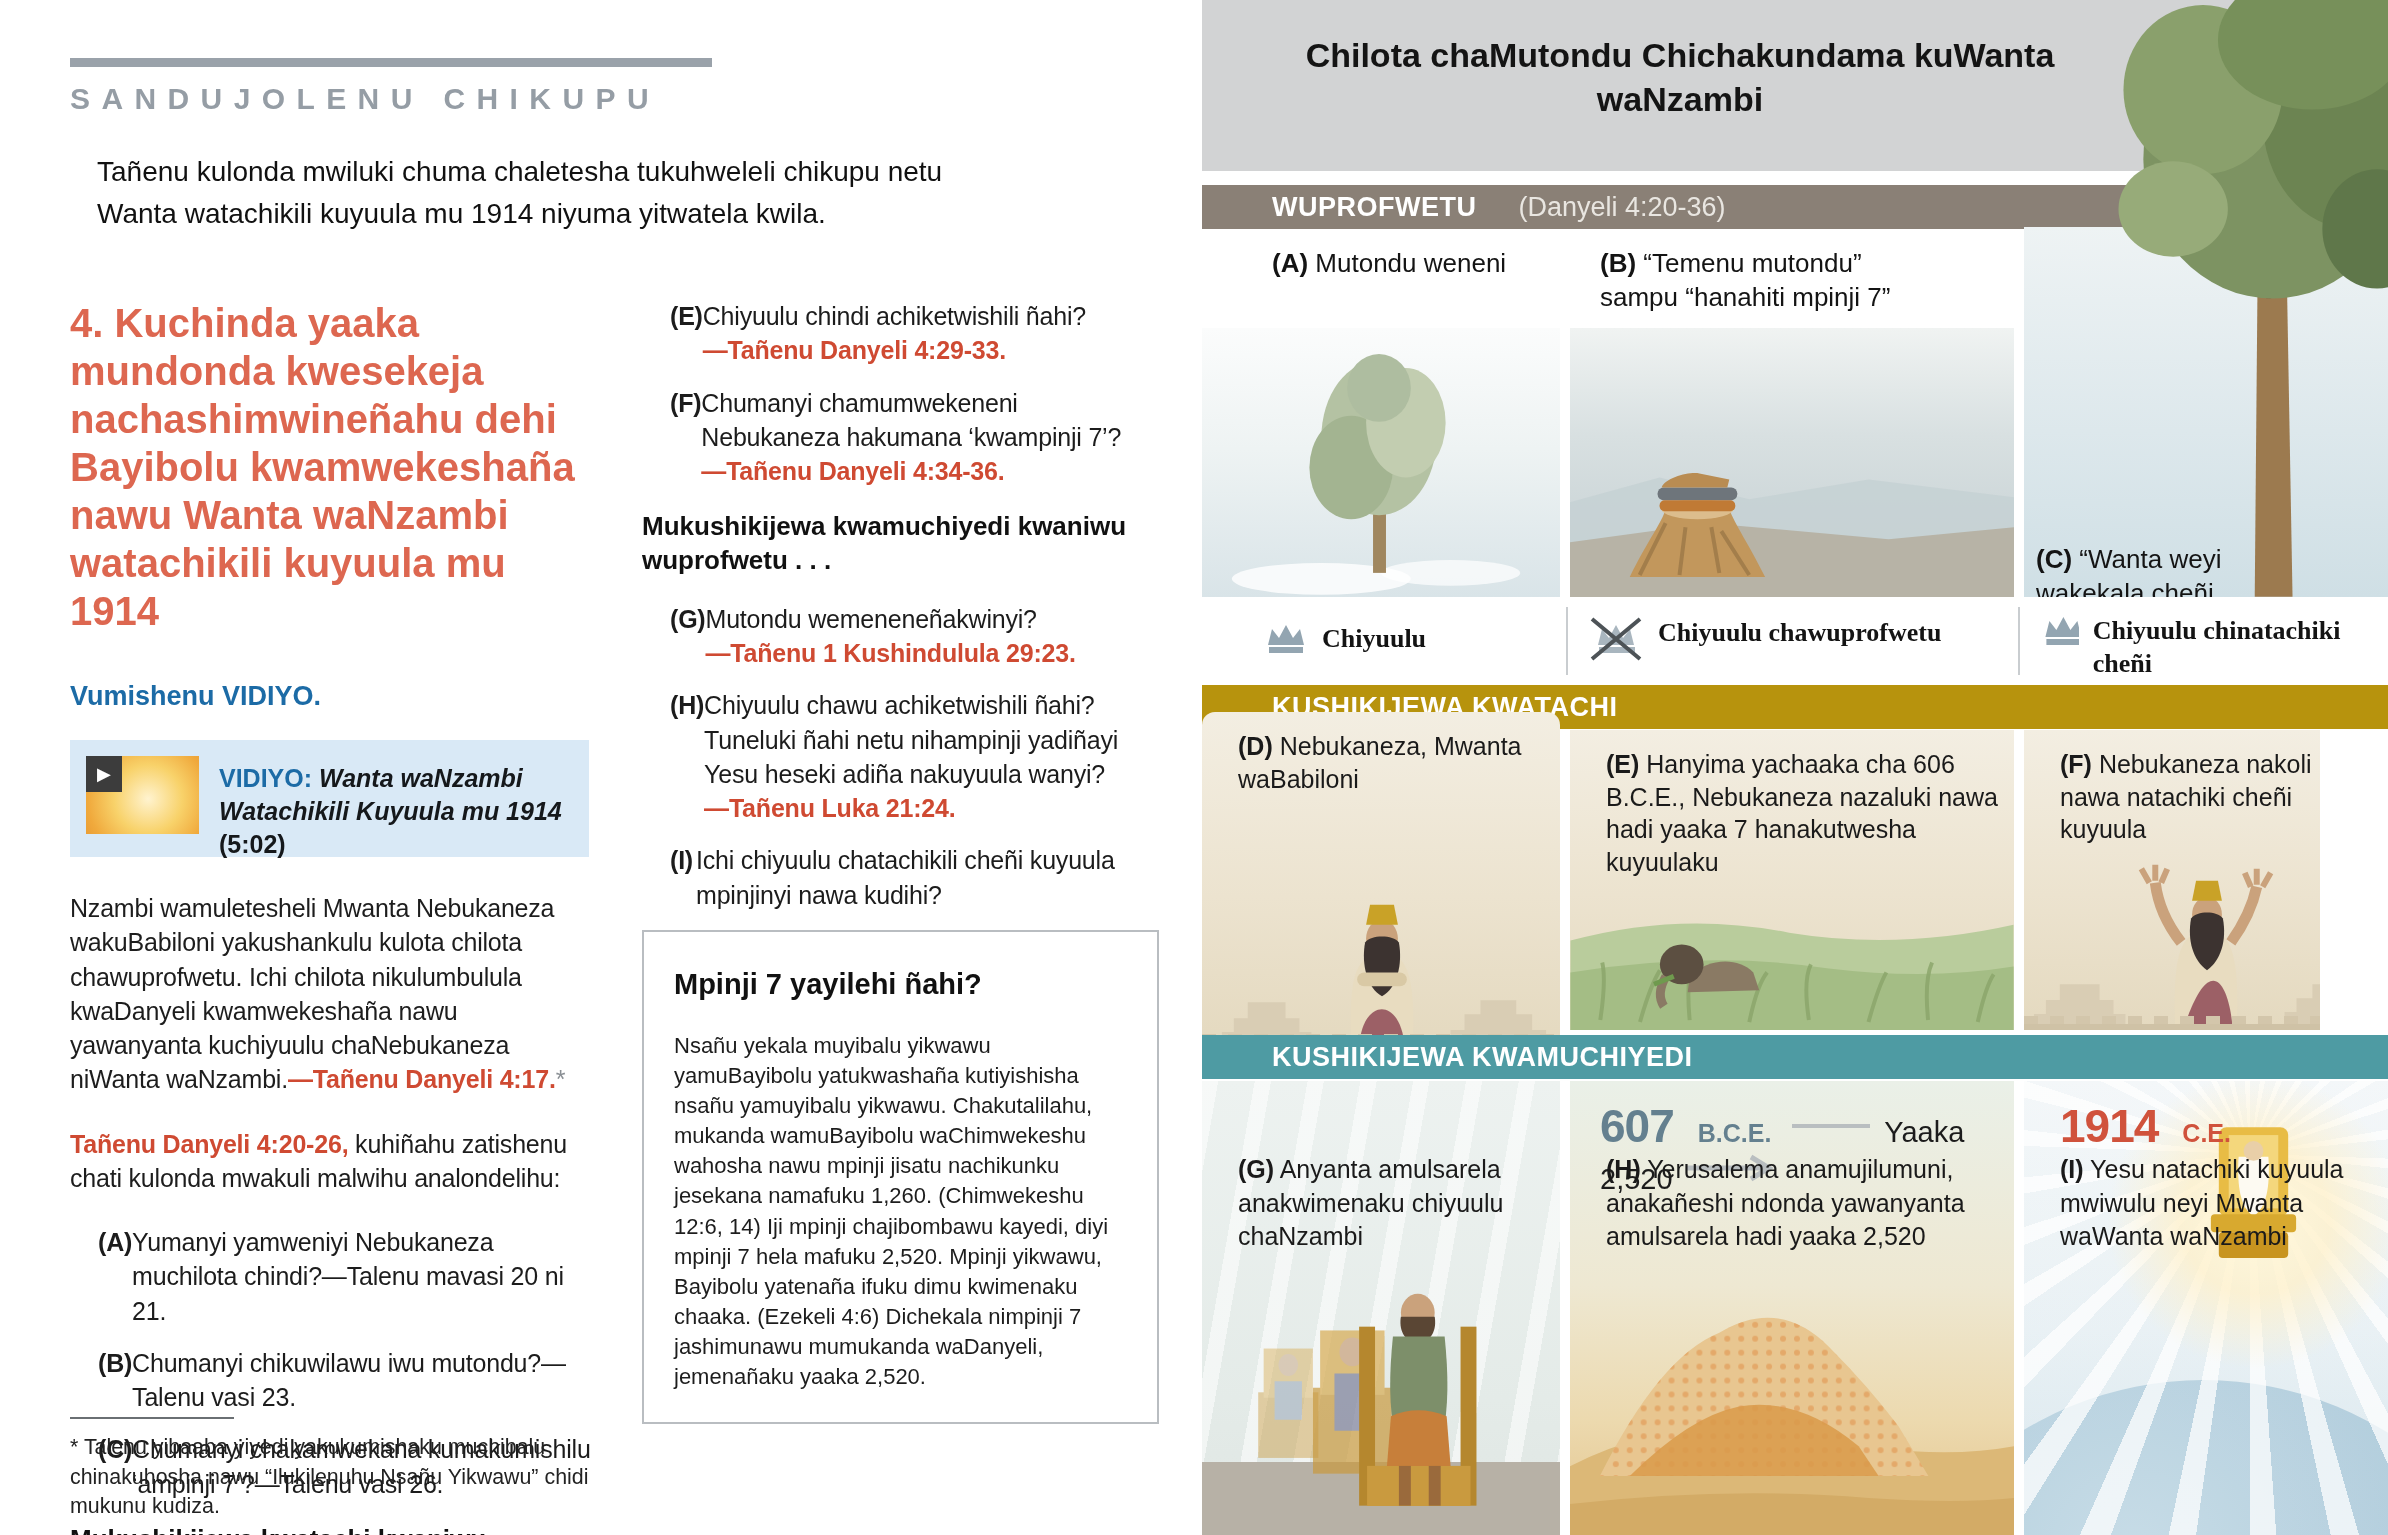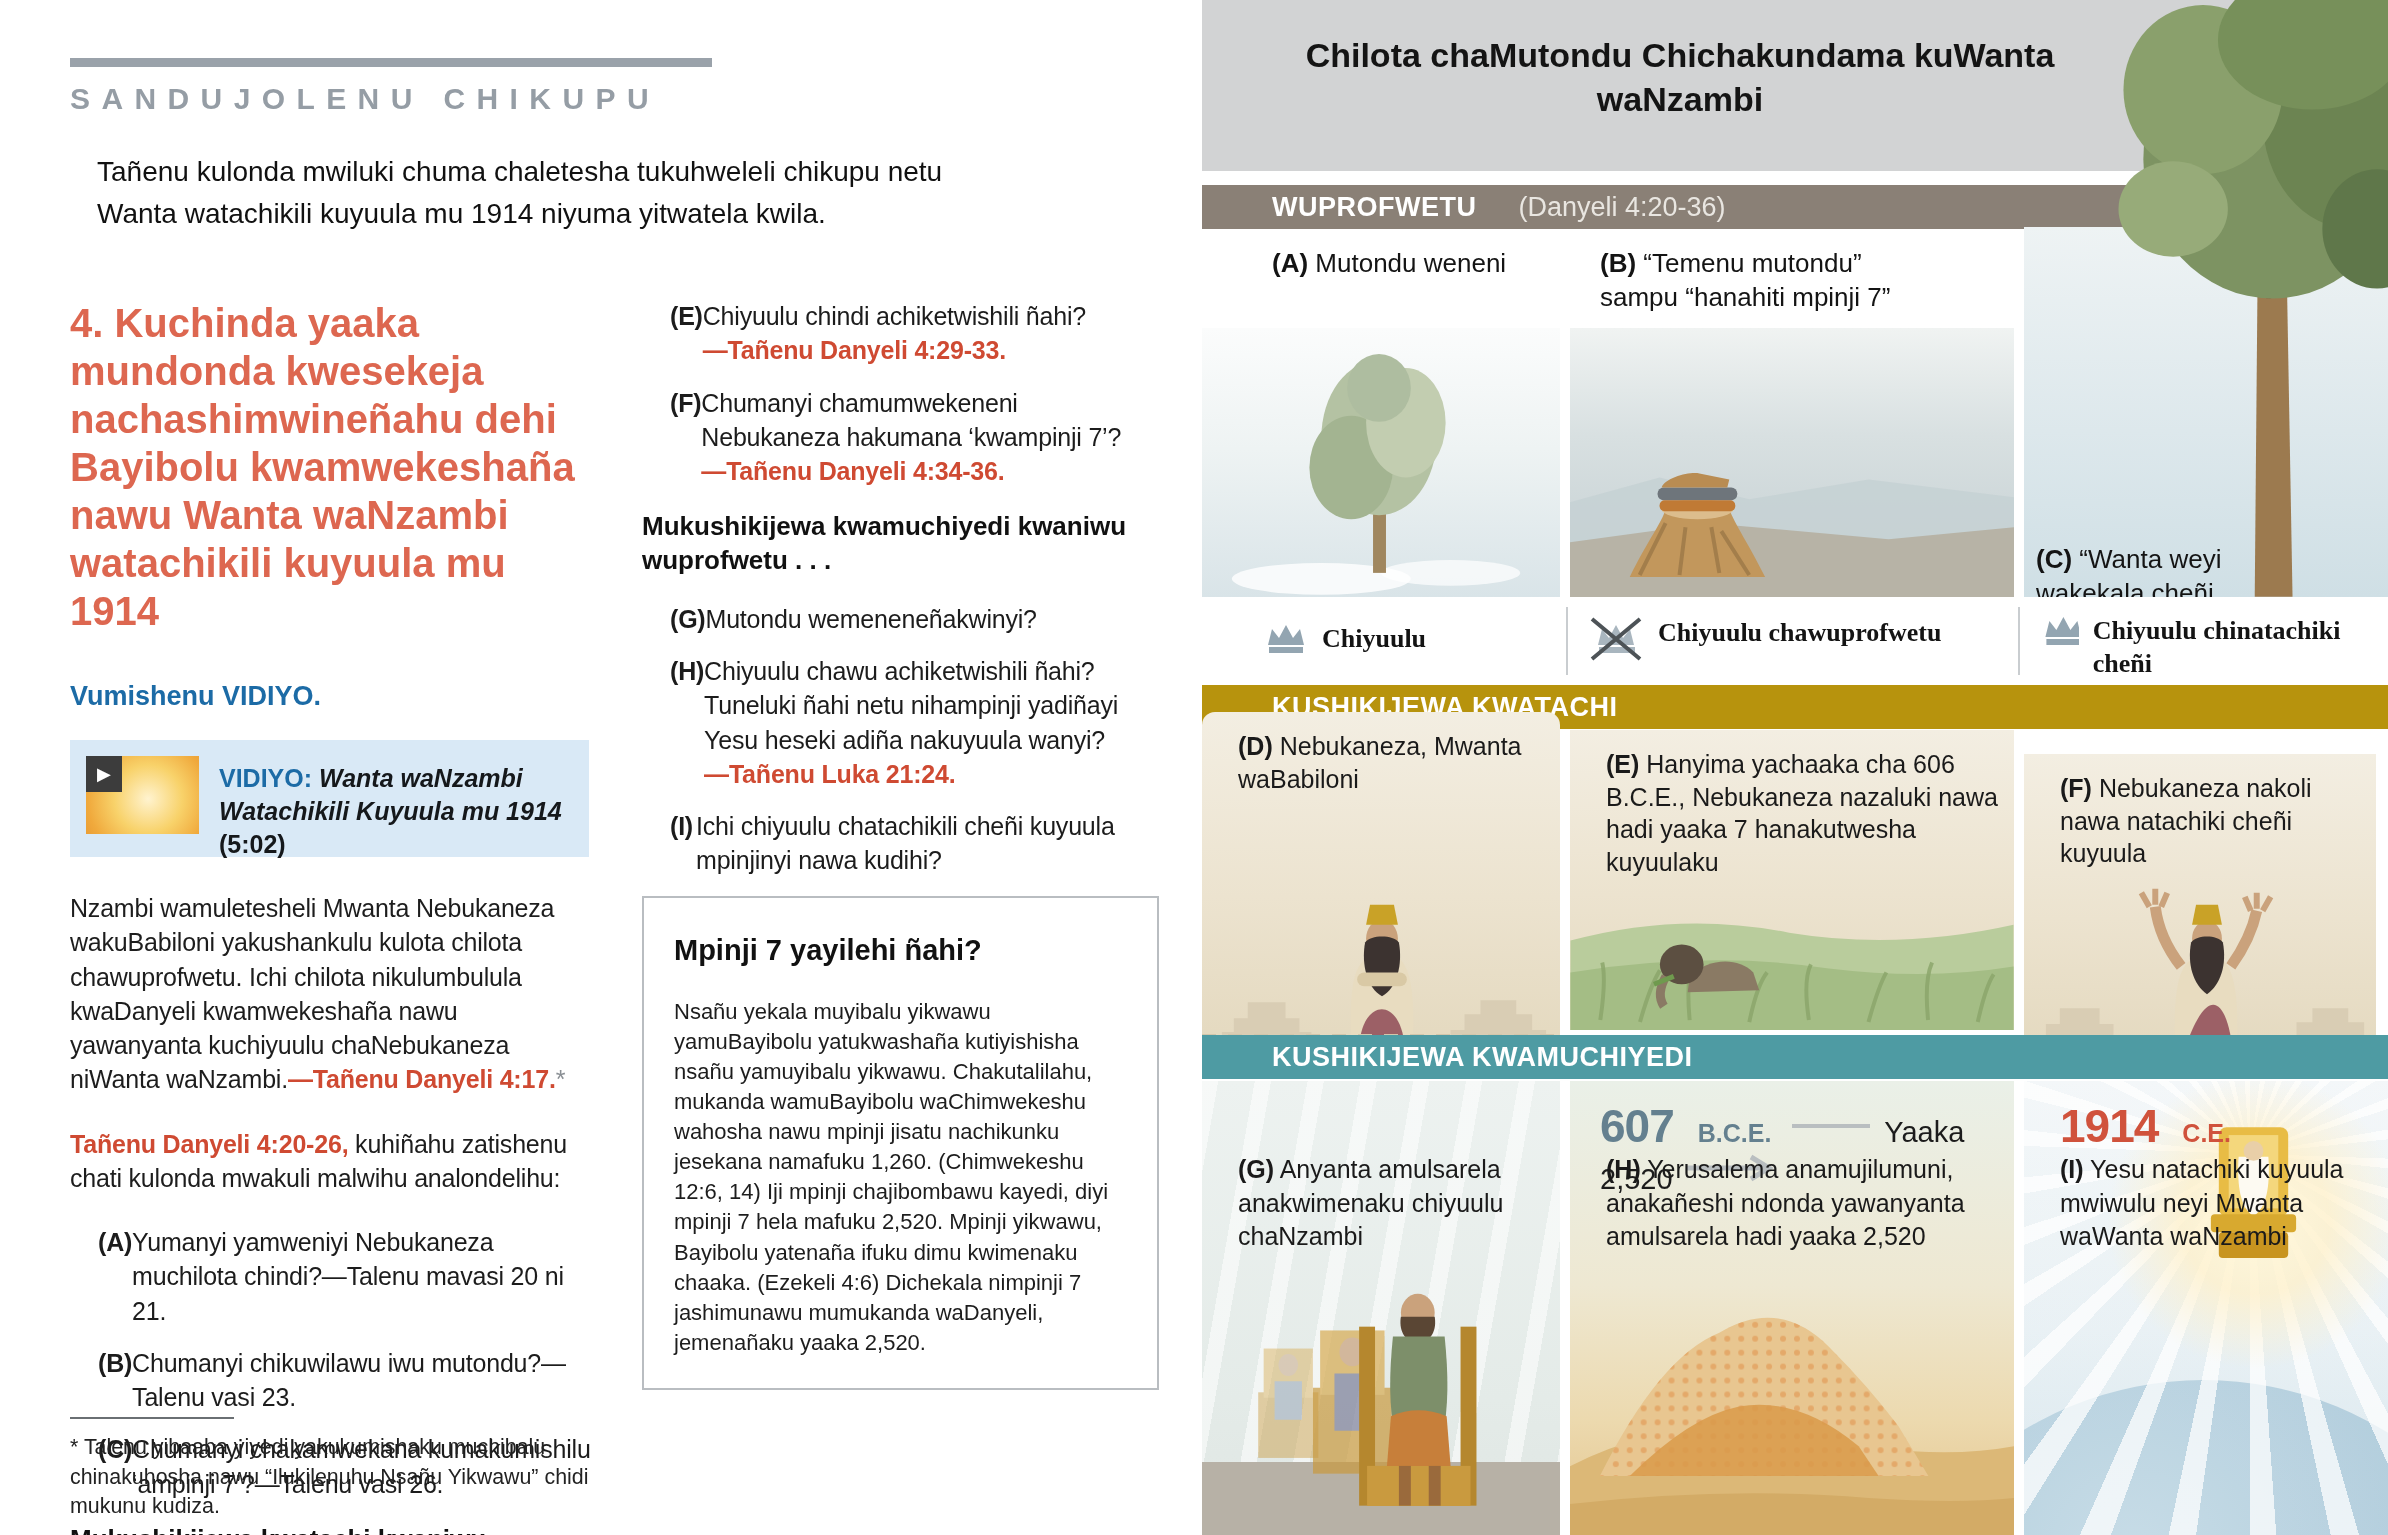--- a/index.html
+++ b/index.html
@@ -141,21 +141,21 @@
     </div>
     <div class="qitem">
       <span class="ql">(F)</span>
       <span class="qt"><span>Chumanyi chamumwekeneni Nebukaneza hakumana ‘kwampinji 7’?</span><span class="ref-red">—Tañenu Danyeli 4:34-36.</span></span>
     </div>
 
     <div class="subhead">Mukushikijewa kwamuchiyedi kwaniwu wuprofwetu . . .</div>
 
     <div class="qitem">
       <span class="ql">(G)</span>
-      <span class="qt"><span>Mutondu wemeneneñakwinyi?</span></span>
+      <span class="qt"><span>Mutondu wemeneneñakwinyi?</span><span class="ref-red">—Tañenu 1 Kushindulula 29:23.</span></span>
     </div>
     <div class="qitem">
       <span class="ql">(H)</span>
       <span class="qt"><span>Chiyuulu chawu achiketwishili ñahi? Tuneluki ñahi netu nihampinji yadiñayi Yesu heseki adiña nakuyuula wanyi?</span><span class="ref-red">—Tañenu Luka 21:24.</span></span>
     </div>
     <div class="qitem">
       <span class="ql">(I)</span>
       <span class="qt">Ichi chiyuulu chatachikili cheñi kuyuula mpinjinyi nawa kudihi?</span>
     </div>
 
@@ -284,21 +284,21 @@
       <g>
         <path d="M120 96 C138 78 168 76 184 92 L190 110 L118 112 Z" fill="#8a7a64"></path>
         <ellipse cx="112" cy="84" rx="22" ry="20" fill="#5c4f41"></ellipse>
         <path d="M96 96 q-10 18 -2 30" stroke="#8a7a64" stroke-width="9" fill="none"></path>
         <path d="M104 96 L84 104" stroke="#6f9a4e" stroke-width="5"></path>
       </g>
     </svg>
     <div class="r2label" style="width:398px;"><b>(E)</b> <span>Hanyima yachaaka cha 606 B.C.E., Nebukaneza nazaluki nawa hadi yaaka 7 hanakutwesha kuyuulaku</span></div>
   </div>
 
-  <div class="abs panel-img beige" style="left:2024px;top:730px;width:352px;height:300px;margin-top:24px;">
+  <div class="abs panel-img beige" style="left:2024px;top:730px;width:296px;height:300px;">
     <svg class="abs" style="left:0;bottom:0;" width="364" height="199" viewBox="0 0 366 200">
       <path d="M10 200 h92 v-16 h-12 v-14 h-14 v-16 h-40 v16 h-14 v14 h-12 z" fill="#d9cdb4"></path>
       <path d="M262 200 h94 v-18 h-14 v-14 h-16 v-14 h-36 v14 h-16 v14 h-12 z" fill="#d9cdb4"></path>
       <g>
         <path d="M152 200 C150 140 154 112 170 104 L198 104 C212 114 216 142 214 200 Z" fill="#e8dcc0"></path>
         <path d="M160 200 C186 120 206 150 210 200 Z" fill="#8e4a56" opacity="0.85"></path>
         <path d="M158 112 Q136 84 132 52" stroke="#caa27c" stroke-width="11" fill="none"></path>
         <path d="M208 112 Q228 84 234 56" stroke="#caa27c" stroke-width="11" fill="none"></path>
         <path d="M126 52 l-8 -14 M132 50 l0 -16 M138 52 l6 -14" stroke="#caa27c" stroke-width="6"></path>
         <path d="M240 56 l8 -14 M234 54 l0 -16 M228 56 l-6 -14" stroke="#caa27c" stroke-width="6"></path>

